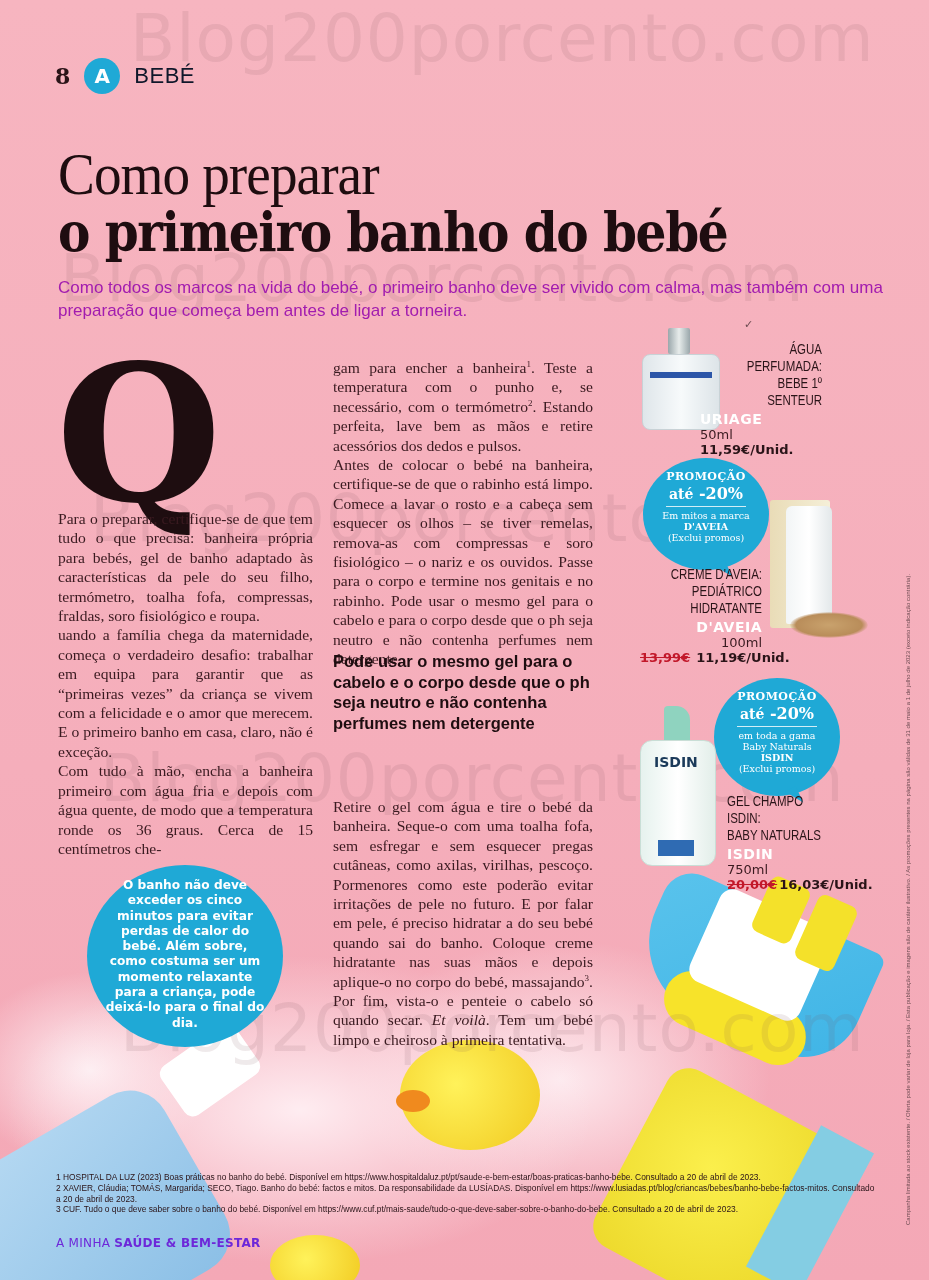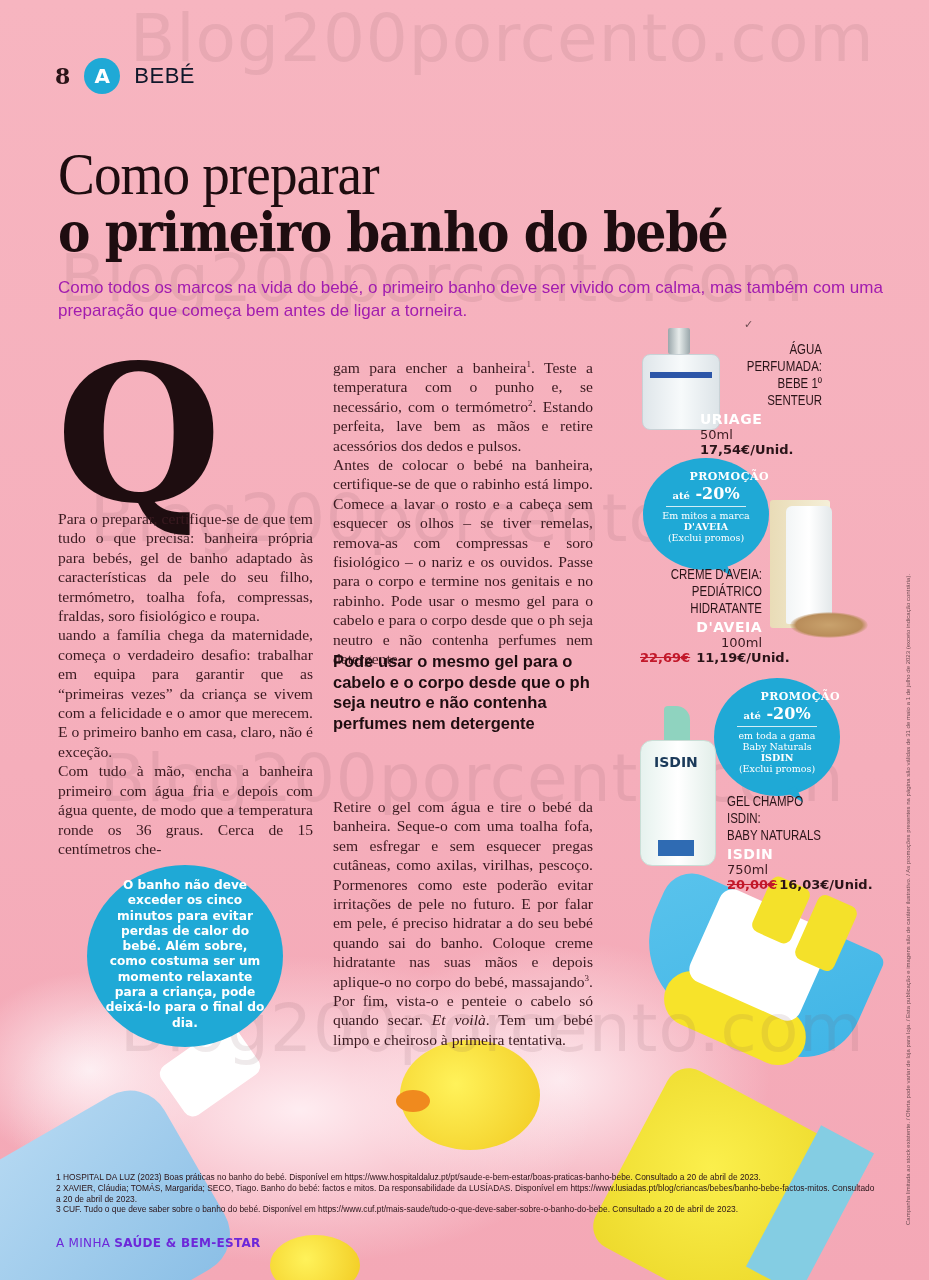--- a/index.html
+++ b/index.html
@@ -100,23 +100,23 @@
     position: absolute; width: 126px; height: 112px; border-radius: 50%;
     background: #1fa9d6; color: #fff; text-align: center;
     font-family: "DejaVu Serif", serif;
     padding-top: 12px;
   }
   .promo-bubble::after {
     content: ""; position: absolute; left: 74px; bottom: -10px;
     border-left: 12px solid transparent; border-right: 0 solid transparent; border-top: 18px solid #1fa9d6;
     transform: rotate(-25deg);
   }
-  .promo-title { font-weight: bold; font-size: 11px; letter-spacing: 0.5px; text-align: right; }
+  .promo-title { font-weight: bold; font-size: 11px; letter-spacing: 0.5px; }
   .promo-pct { font-weight: bold; font-size: 16px; margin-top: 1px; }
-  .promo-pct .pre { font-size: 10px; }
+  .promo-pct .pre { font-size: 14px; }
   .promo-line { width: 80px; height: 1px; background: rgba(255,255,255,0.8); margin: 3px auto; }
   .promo-desc { font-size: 9.5px; line-height: 11px; }
 
   
   .bottle-uriage {
     position: absolute; left: 642px; top: 328px; width: 78px; height: 104px;
   }
   .bottle-uriage .cap { position:absolute; left: 26px; top: 0; width: 22px; height: 26px; background: linear-gradient(90deg,#9aa7ab,#e7eceb,#9aa7ab); border-radius: 2px; }
   .bottle-uriage .body { position:absolute; left: 0; top: 26px; width: 78px; height: 76px; background: linear-gradient(90deg,#dfe6ea,#f7fafb,#dde4e8); border-radius: 8px; border:1px solid #c8d2d6; }
   .bottle-uriage .label { position:absolute; left: 8px; top: 44px; width: 62px; height: 6px; background: #2c56a8; }
@@ -239,41 +239,41 @@
 <div class="bottle-uriage">
   <div class="cap"></div>
   <div class="body"></div>
   <div class="label"></div>
 </div>
 <div class="product" style="left:700px; top:341px; width:122px;">
   <div class="p-name">Água perfumada:</div>
   <div class="p-name">Bebe 1º Senteur</div>
   <div class="p-brand" style="text-align:left;">URIAGE</div>
   <div class="p-size" style="text-align:left;">50ml</div>
-  <div class="p-price" style="text-align:left;">17,54€/Unid.</div>
+  <div class="p-price" style="text-align:left;">11,59€/Unid.</div>
 </div>
 
 <div class="promo-bubble" style="left:643px; top:458px;">
   <div class="promo-title">PROMOÇÃO</div>
   <div class="promo-pct"><span class="pre">até</span> <span>-20%</span></div>
   <div class="promo-line"></div>
   <div class="promo-desc">Em mitos a marca</div>
   <div class="promo-desc" style="font-weight:bold;">D'AVEIA</div>
   <div class="promo-desc">(Exclui promos)</div>
 </div>
 <div class="tube-daveia">
     <div class="tube"></div>
   </div>
 <div class="oats"></div>
 <div class="product" style="left:640px; top:566px; width:122px;">
   <div class="p-name">Creme d'Aveia:</div>
   <div class="p-name">Pediátrico Hidratante</div>
   <div class="p-brand">D'AVEIA</div>
   <div class="p-size">100ml</div>
-  <div class="p-price" style="white-space:nowrap;"><span class="p-old">22,69€</span><span>11,19€/Unid.</span></div>
+  <div class="p-price" style="white-space:nowrap;"><span class="p-old">13,99€</span><span>11,19€/Unid.</span></div>
 </div>
 
 <div class="promo-bubble" style="left:714px; top:678px; height:118px;">
   <div class="promo-title">PROMOÇÃO</div>
   <div class="promo-pct"><span class="pre">até</span> <span>-20%</span></div>
   <div class="promo-line"></div>
   <div class="promo-desc">em toda a gama</div>
   <div class="promo-desc">Baby Naturals</div>
   <div class="promo-desc" style="font-weight:bold;">ISDIN</div>
   <div class="promo-desc">(Exclui promos)</div>

